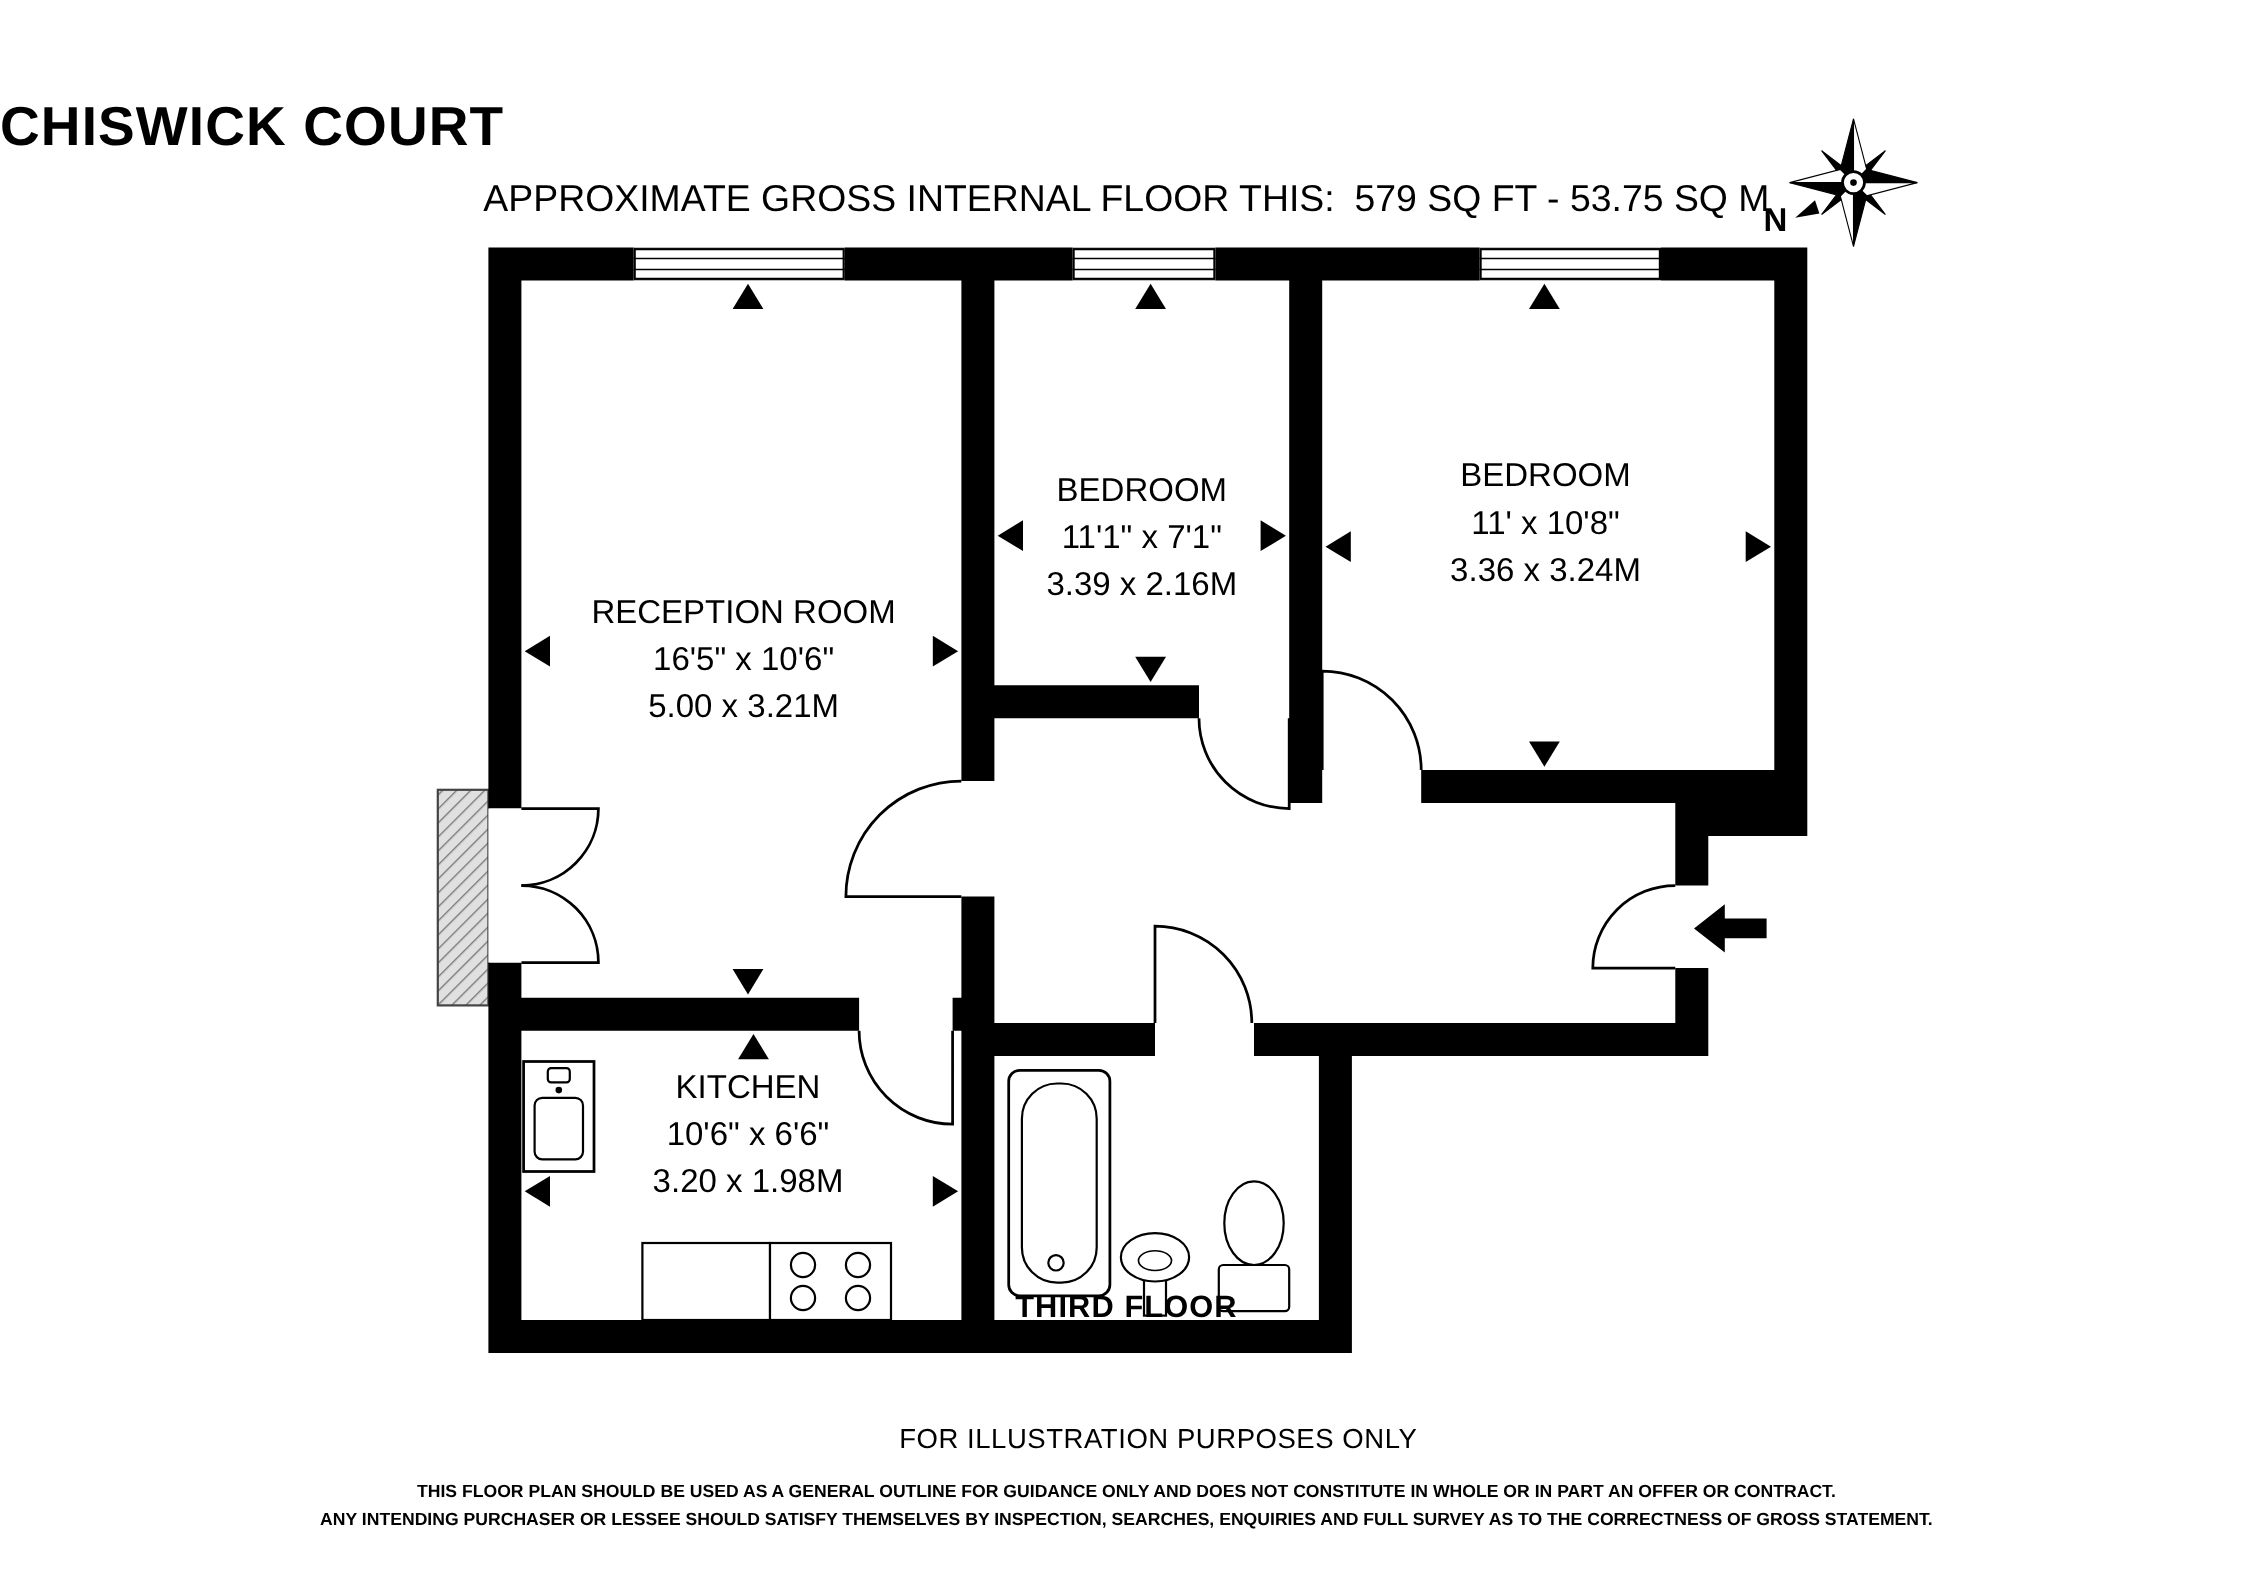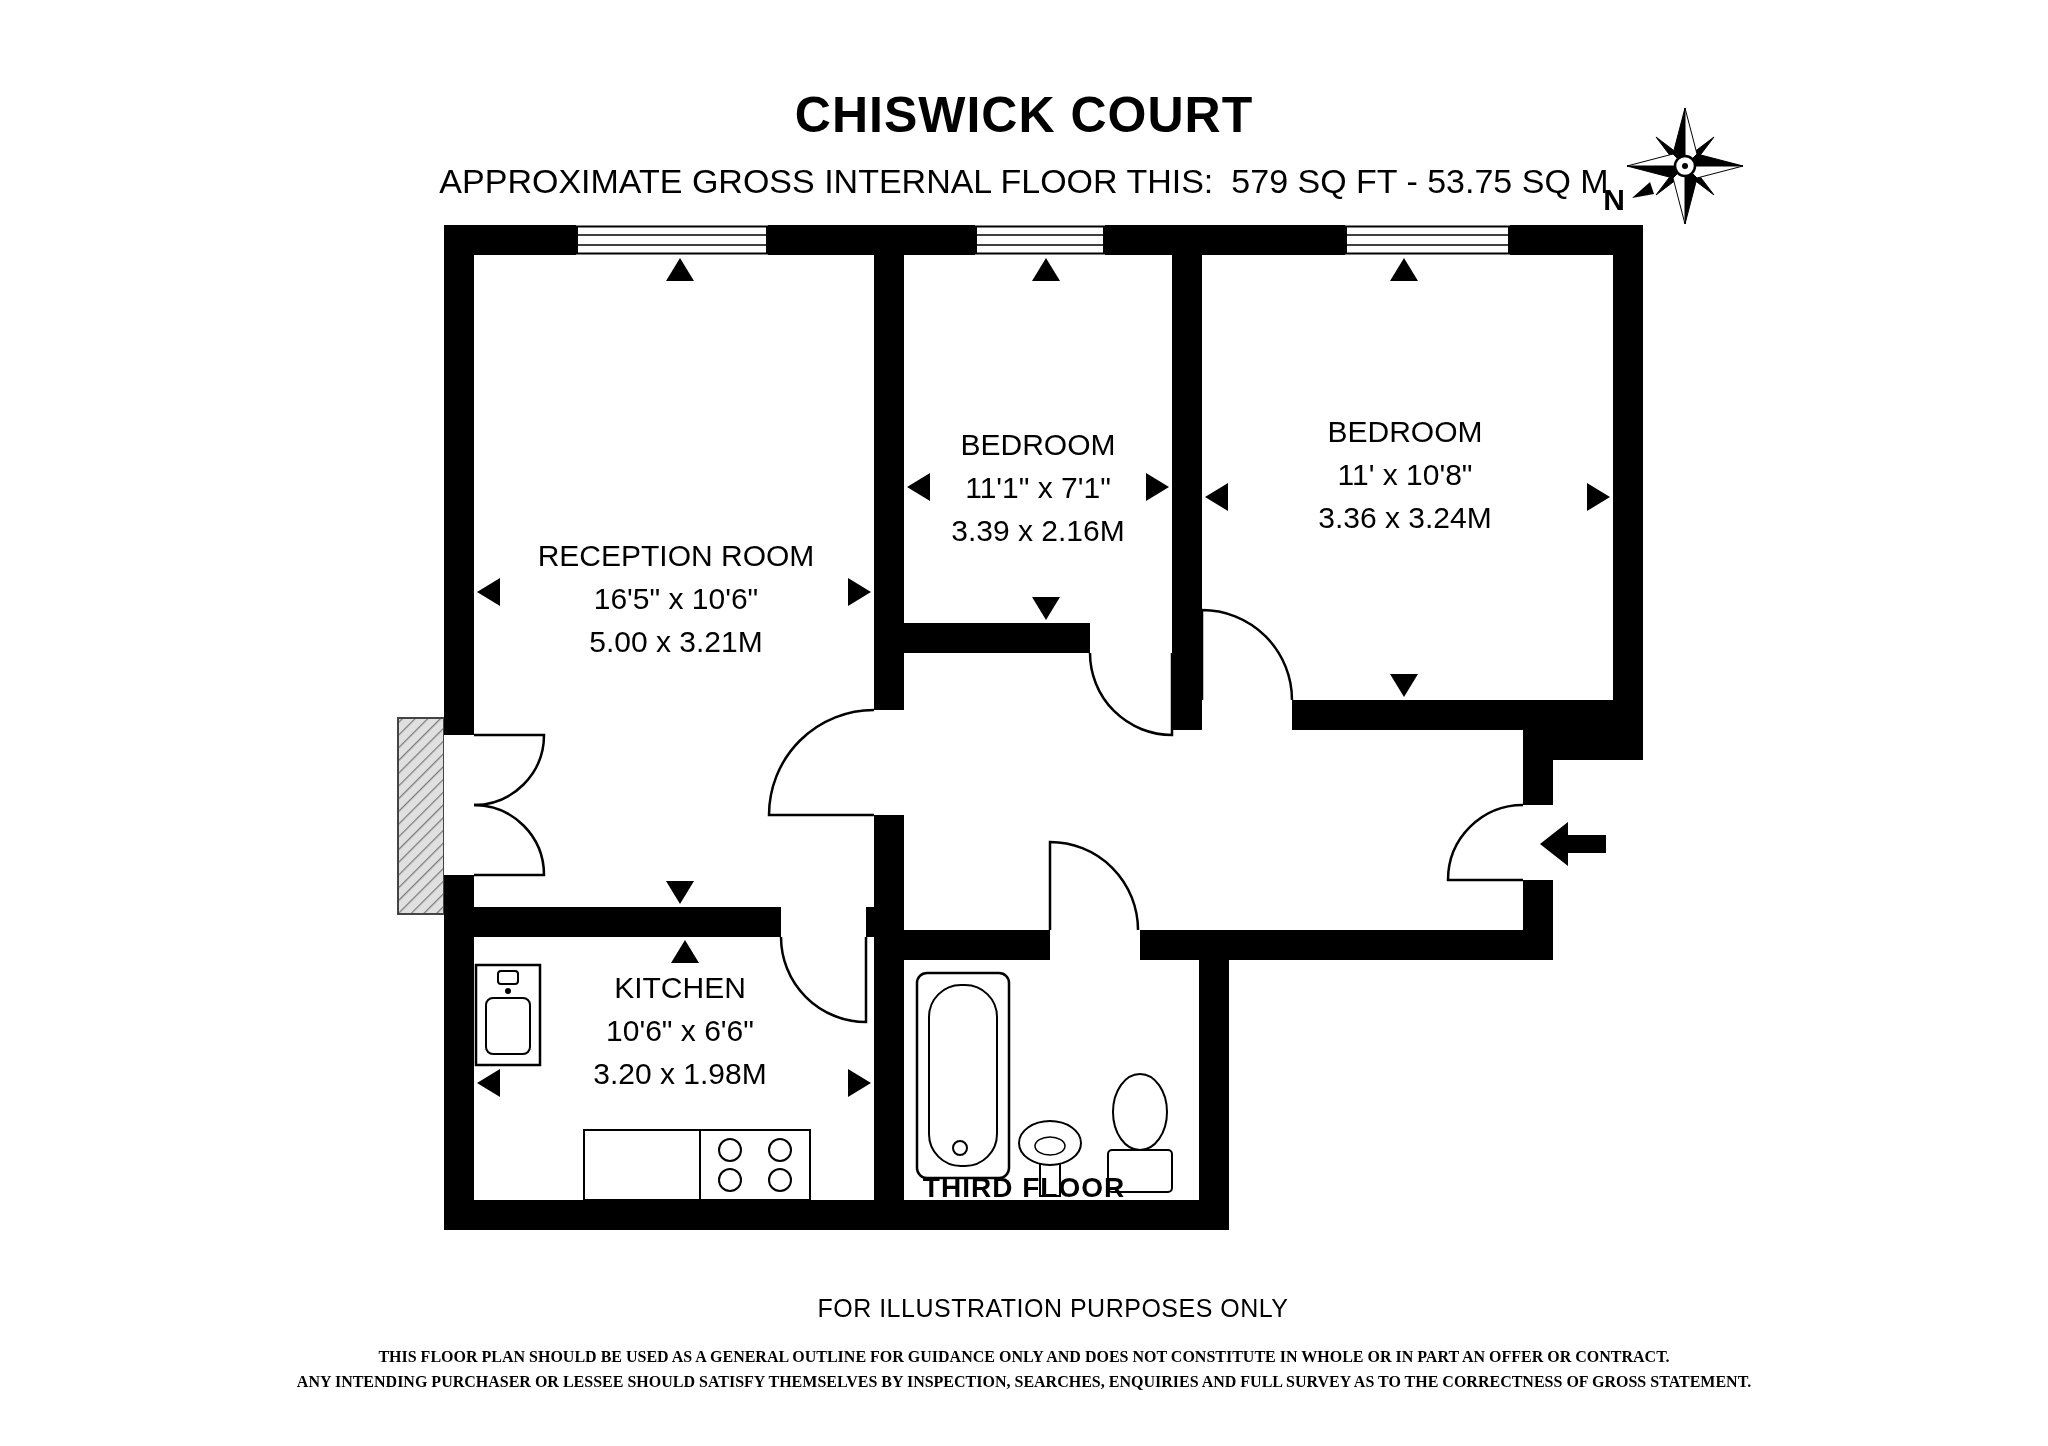--- a/index.html
+++ b/index.html
@@ -1,29 +1,29 @@
 <!DOCTYPE html>
 <html><head>
 <meta charset="utf-8">
 <style>
   html,body{margin:0;padding:0;background:#fff;}
   .canvas{position:relative;width:2048px;height:1446px;background:#fff;overflow:hidden;
           font-family:"Liberation Sans",sans-serif;color:#000;}
-  .title{position:absolute;top:86px;left:0;width:100%;text-align:center;
+  .title{position:absolute;top:86px;left:0;width:100%;
          font-size:50px;font-weight:700;letter-spacing:1px;}
   .subtitle{position:absolute;top:162px;left:0;width:100%;text-align:center;font-size:34px;}
   .subtitle .lbl{font-weight:400;}
   .subtitle .val{font-weight:400;margin-left:18px;}
   .plan-svg{position:absolute;left:0;top:0;width:2048px;height:1446px;}
   .floor-name{position:absolute;top:1172px;left:0;width:100%;text-align:center;
               font-size:28px;font-weight:700;letter-spacing:1px;}
   .purpose{position:absolute;top:1294px;left:0;width:100%;text-align:center;
            font-size:25px;font-weight:400;letter-spacing:0.5px;padding-left:29px;}
   .disclaimer{position:absolute;top:1344px;left:0;width:100%;text-align:center;
-              font-size:16px;font-weight:700;line-height:25px;font-family:Liberation Serif, serif;}
+              font-size:16px;font-weight:700;line-height:25px;}
   text{font-family:"Liberation Sans",sans-serif;}
 </style>
 </head>
 <body>
 
 <div class="canvas">
 
   <div class="title">CHISWICK COURT</div>
 
   <div class="subtitle">

